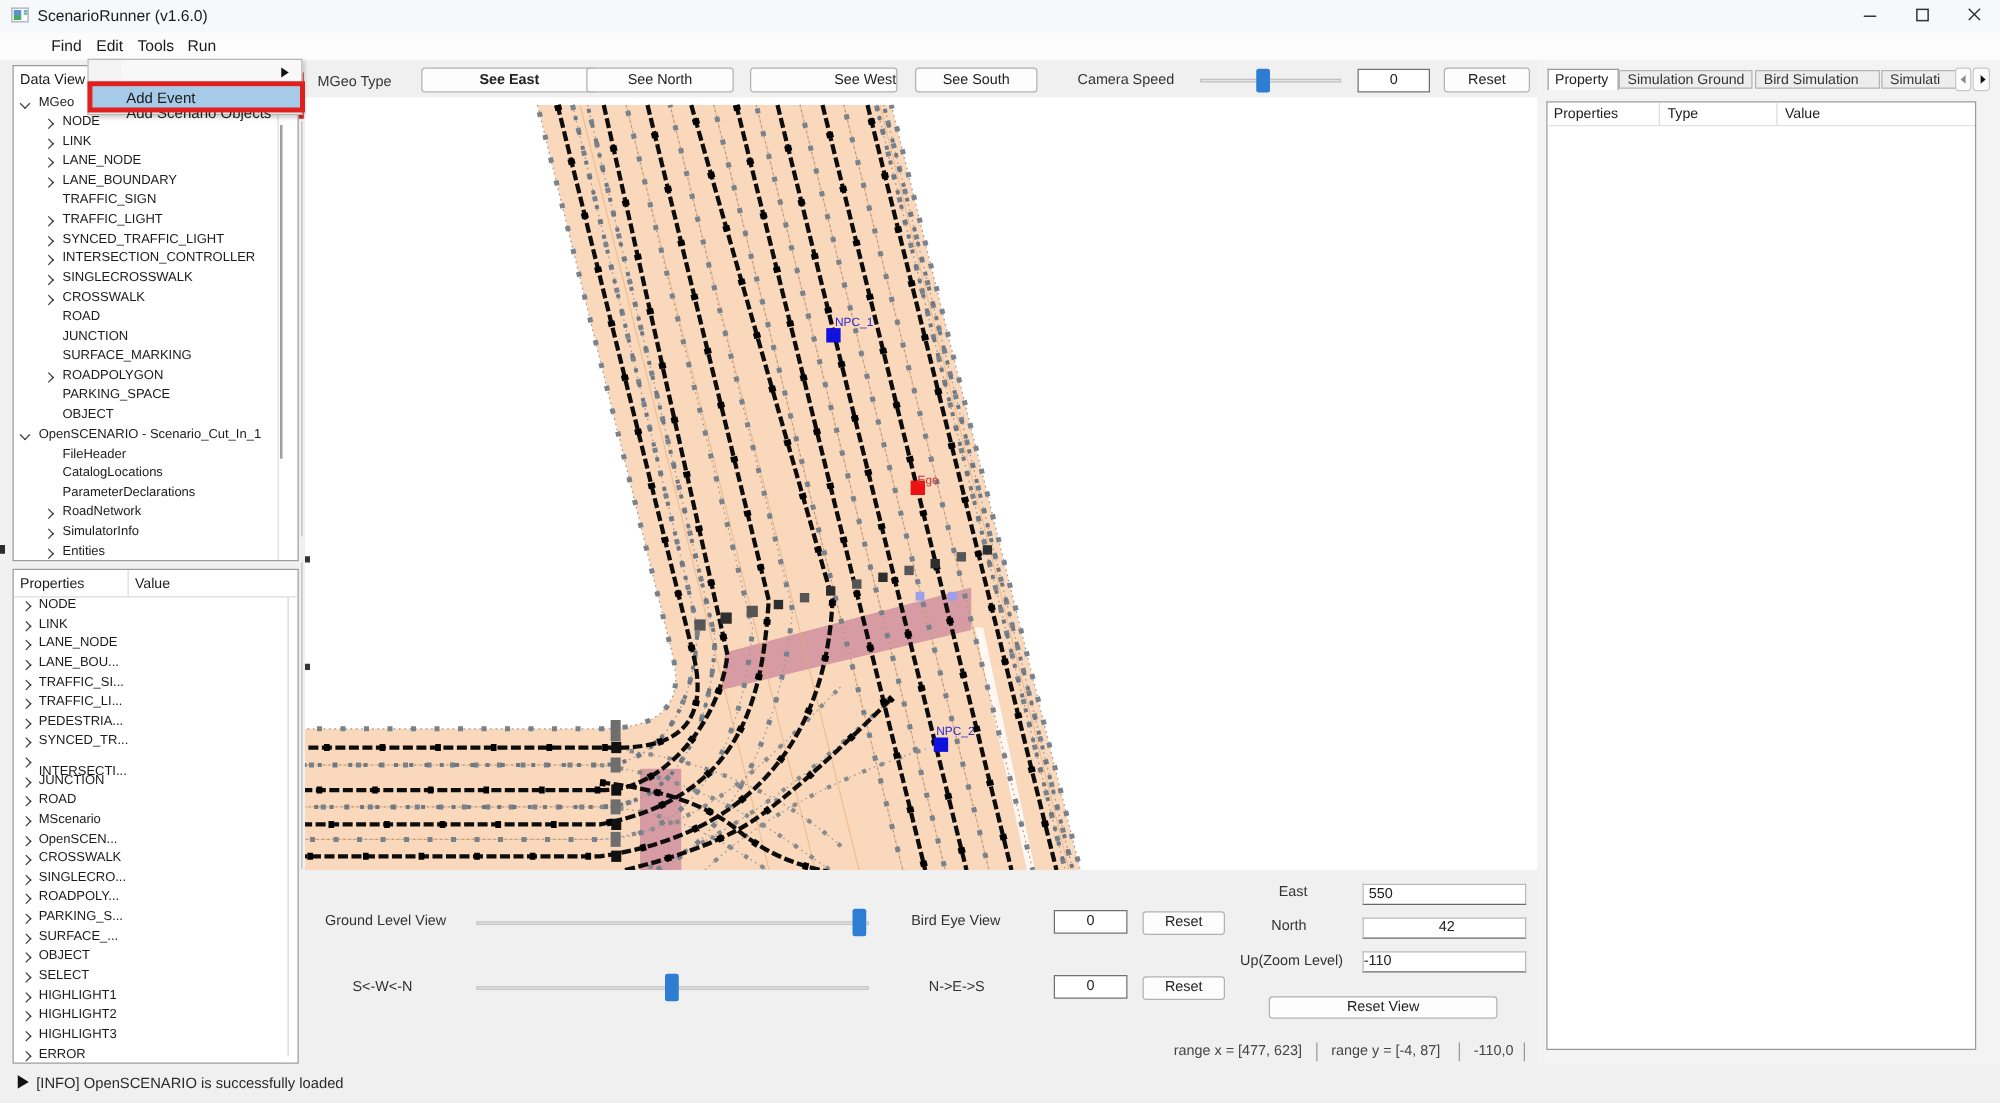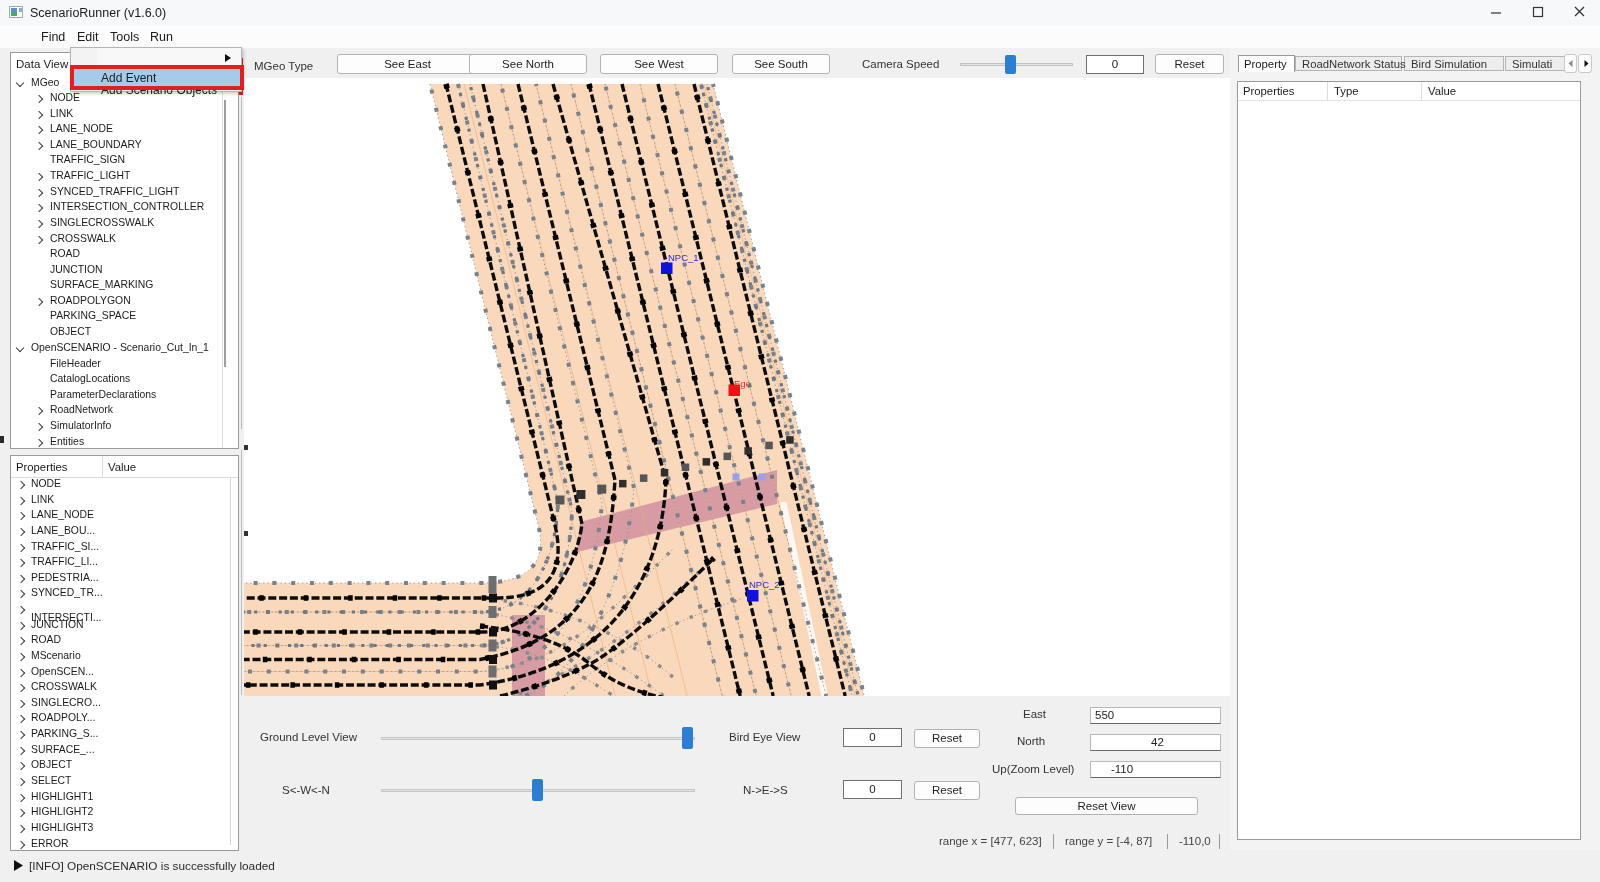--- a/index.html
+++ b/index.html
@@ -33,23 +33,23 @@
 </svg>
 
 <div class="abs" style="left:0;top:26px;width:1600px;height:22px;background:#fcfcfc;"></div>
 <div class="txt" style="left:10px;top:30px;font-size:12.5px;margin-top:32px;">File</div>
 <div class="txt" style="left:41px;top:30px;font-size:12.5px;">Find</div>
 <div class="txt" style="left:77px;top:30px;font-size:12.5px;">Edit</div>
 <div class="txt" style="left:110px;top:30px;font-size:12.5px;">Tools</div>
 <div class="txt" style="left:150px;top:30px;font-size:12.5px;">Run</div>
 
 <div class="txt" style="left:254px;top:60px;font-size:11.5px;color:#333;">MGeo Type</div>
-<div class="btn" style="left:337px;top:54px;width:141px;height:20px;line-height:18px;">See East</div>
+<div class="btn" style="left:337px;top:54px;width:141px;height:20px;line-height:18px;font-weight:bold;">See East</div>
 <div class="btn" style="left:469px;top:54px;width:118px;height:20px;line-height:18px;">See North</div>
-<div class="btn" style="left:600px;top:54px;width:118px;height:20px;line-height:18px;">See West</div>
+<div class="btn" style="left:600px;top:54px;width:118px;height:20px;line-height:18px;text-align:right;">See West</div>
 <div class="btn" style="left:732px;top:54px;width:98px;height:20px;line-height:18px;">See South</div>
 <div class="txt" style="left:862px;top:58px;font-size:11.5px;color:#333;">Camera Speed</div>
 <div class="abs" style="left:960px;top:63px;width:113px;height:3px;background:#e3e3e3;border:1px solid #c2c2c2;"></div>
 <div class="abs" style="left:1005px;top:55px;width:11px;height:19px;background:#2d7ed3;border-radius:2px;"></div>
 <div class="inp" style="left:1086px;top:55px;width:58px;height:19px;line-height:17px;">0</div>
 <div class="btn" style="left:1155px;top:54px;width:69px;height:20px;line-height:18px;">Reset</div>
 
 <div class="abs" style="left:239px;top:58px;width:4px;height:37px;background:#e32222;"></div>
 
 <div class="abs" style="left:241px;top:97px;width:1px;height:332px;background:#bbb;"></div>
@@ -218,21 +218,21 @@
 <div class="abs" style="left:381px;top:789px;width:314px;height:3px;background:#e3e3e3;border:1px solid #c6c6c6;"></div>
 <div class="abs" style="left:532px;top:779px;width:11px;height:22px;background:#2d7ed3;border-radius:2px;"></div>
 <div class="txt" style="left:743px;top:784px;font-size:11.5px;color:#333;">N-&gt;E-&gt;S</div>
 <div class="inp" style="left:843px;top:780px;width:59px;height:19px;line-height:17px;">0</div>
 <div class="btn" style="left:914px;top:781px;width:66px;height:19px;line-height:17px;">Reset</div>
 <div class="txt" style="left:1023px;top:708px;font-size:11.5px;color:#333;">East</div>
 <div class="txt" style="left:1017px;top:735px;font-size:11.5px;color:#333;">North</div>
 <div class="txt" style="left:992px;top:763px;font-size:11.5px;color:#333;">Up(Zoom Level)</div>
 <div class="inp" style="left:1090px;top:707px;width:131px;height:17px;line-height:15px;text-align:left;padding-left:4px;border:1px solid #b8b8b8;border-bottom:1px solid #666;">550</div>
 <div class="inp" style="left:1090px;top:734px;width:131px;height:17px;line-height:15px;text-align:center;padding-left:4px;border:1px solid #b8b8b8;border-bottom:1px solid #666;">42</div>
-<div class="inp" style="left:1090px;top:761px;width:131px;height:17px;line-height:15px;text-align:left;padding-left:20px;border:1px solid #b8b8b8;border-bottom:1px solid #666;">-110</div>
+<div class="inp" style="left:1090px;top:761px;width:131px;height:17px;line-height:15px;text-align:left;padding-left:0;border:1px solid #b8b8b8;border-bottom:1px solid #666;">-110</div>
 <div class="btn" style="left:1015px;top:797px;width:183px;height:18px;line-height:16px;">Reset View</div>
 <div class="txt" style="left:939px;top:835px;font-size:11.5px;color:#444;">range x = [477, 623]</div>
 <div class="abs" style="left:1053px;top:834px;width:1px;height:15px;background:#999;"></div>
 <div class="txt" style="left:1065px;top:835px;font-size:11.5px;color:#444;">range y = [-4, 87]</div>
 <div class="abs" style="left:1167px;top:834px;width:1px;height:15px;background:#999;"></div>
 <div class="txt" style="left:1179px;top:835px;font-size:11.5px;color:#444;">-110,0</div>
 <div class="abs" style="left:1219px;top:834px;width:1px;height:15px;background:#999;"></div>
 
 <div class="abs" style="left:10px;top:52px;width:229px;height:397px;background:#fff;border:1px solid #9a9a9a;"></div>
 <div class="txt" style="left:16px;top:58px;font-size:11.5px;">Data View</div>
@@ -332,21 +332,21 @@
 <div class="trow" style="left:31px;top:821.9px;">HIGHLIGHT3</div>
 <div class="chev r" style="left:17.5px;top:841.5px;"></div>
 <div class="trow" style="left:31px;top:837.5px;">ERROR</div>
 
 <div class="abs" style="left:1230px;top:48px;width:370px;height:803px;background:#f3f3f3;"></div>
 <div class="abs" style="left:1295px;top:56px;width:107px;height:15px;background:#ededed;border:1px solid #b4b4b4;"></div>
 <div class="abs" style="left:1404px;top:56px;width:100px;height:15px;background:#ededed;border:1px solid #b4b4b4;"></div>
 <div class="abs" style="left:1505px;top:56px;width:60px;height:15px;background:#ededed;border:1px solid #b4b4b4;"></div>
 <div class="abs" style="left:1238px;top:55px;width:57px;height:17px;background:#fff;border:1px solid #9a9a9a;border-bottom:none;"></div>
 <div class="txt" style="left:1244px;top:58px;font-size:11.3px;">Property</div>
-<div class="txt" style="left:1302px;top:58px;font-size:11.3px;color:#333;">RoadNetwork Status</div>
+<div class="txt" style="left:1302px;top:58px;font-size:11.3px;color:#333;">Simulation Ground</div>
 <div class="txt" style="left:1411px;top:58px;font-size:11.3px;color:#333;">Bird Simulation</div>
 <div class="txt" style="left:1512px;top:58px;font-size:11.3px;color:#333;">Simulati</div>
 <div class="abs" style="left:1564px;top:54px;width:13px;height:19px;background:#fcfcfc;border:1px solid #c9c9c9;border-radius:3px;"></div>
 <div class="abs" style="left:1578px;top:54px;width:14px;height:19px;background:#fcfcfc;border:1px solid #c9c9c9;border-radius:3px;"></div>
 <svg class="abs" style="left:1564px;top:54px;" width="30" height="19">
   <path d="M 8.5,6 L 4.5,9.5 L 8.5,13 Z" fill="#8a8a8a"></path>
   <path d="M 20.5,6 L 24.5,9.5 L 20.5,13 Z" fill="#111"></path>
 </svg>
 <div class="abs" style="left:1237px;top:81px;width:344px;height:759px;background:#fff;border:1px solid #9a9a9a;"></div>
 <div class="txt" style="left:1243px;top:85px;font-size:11.3px;">Properties</div>

